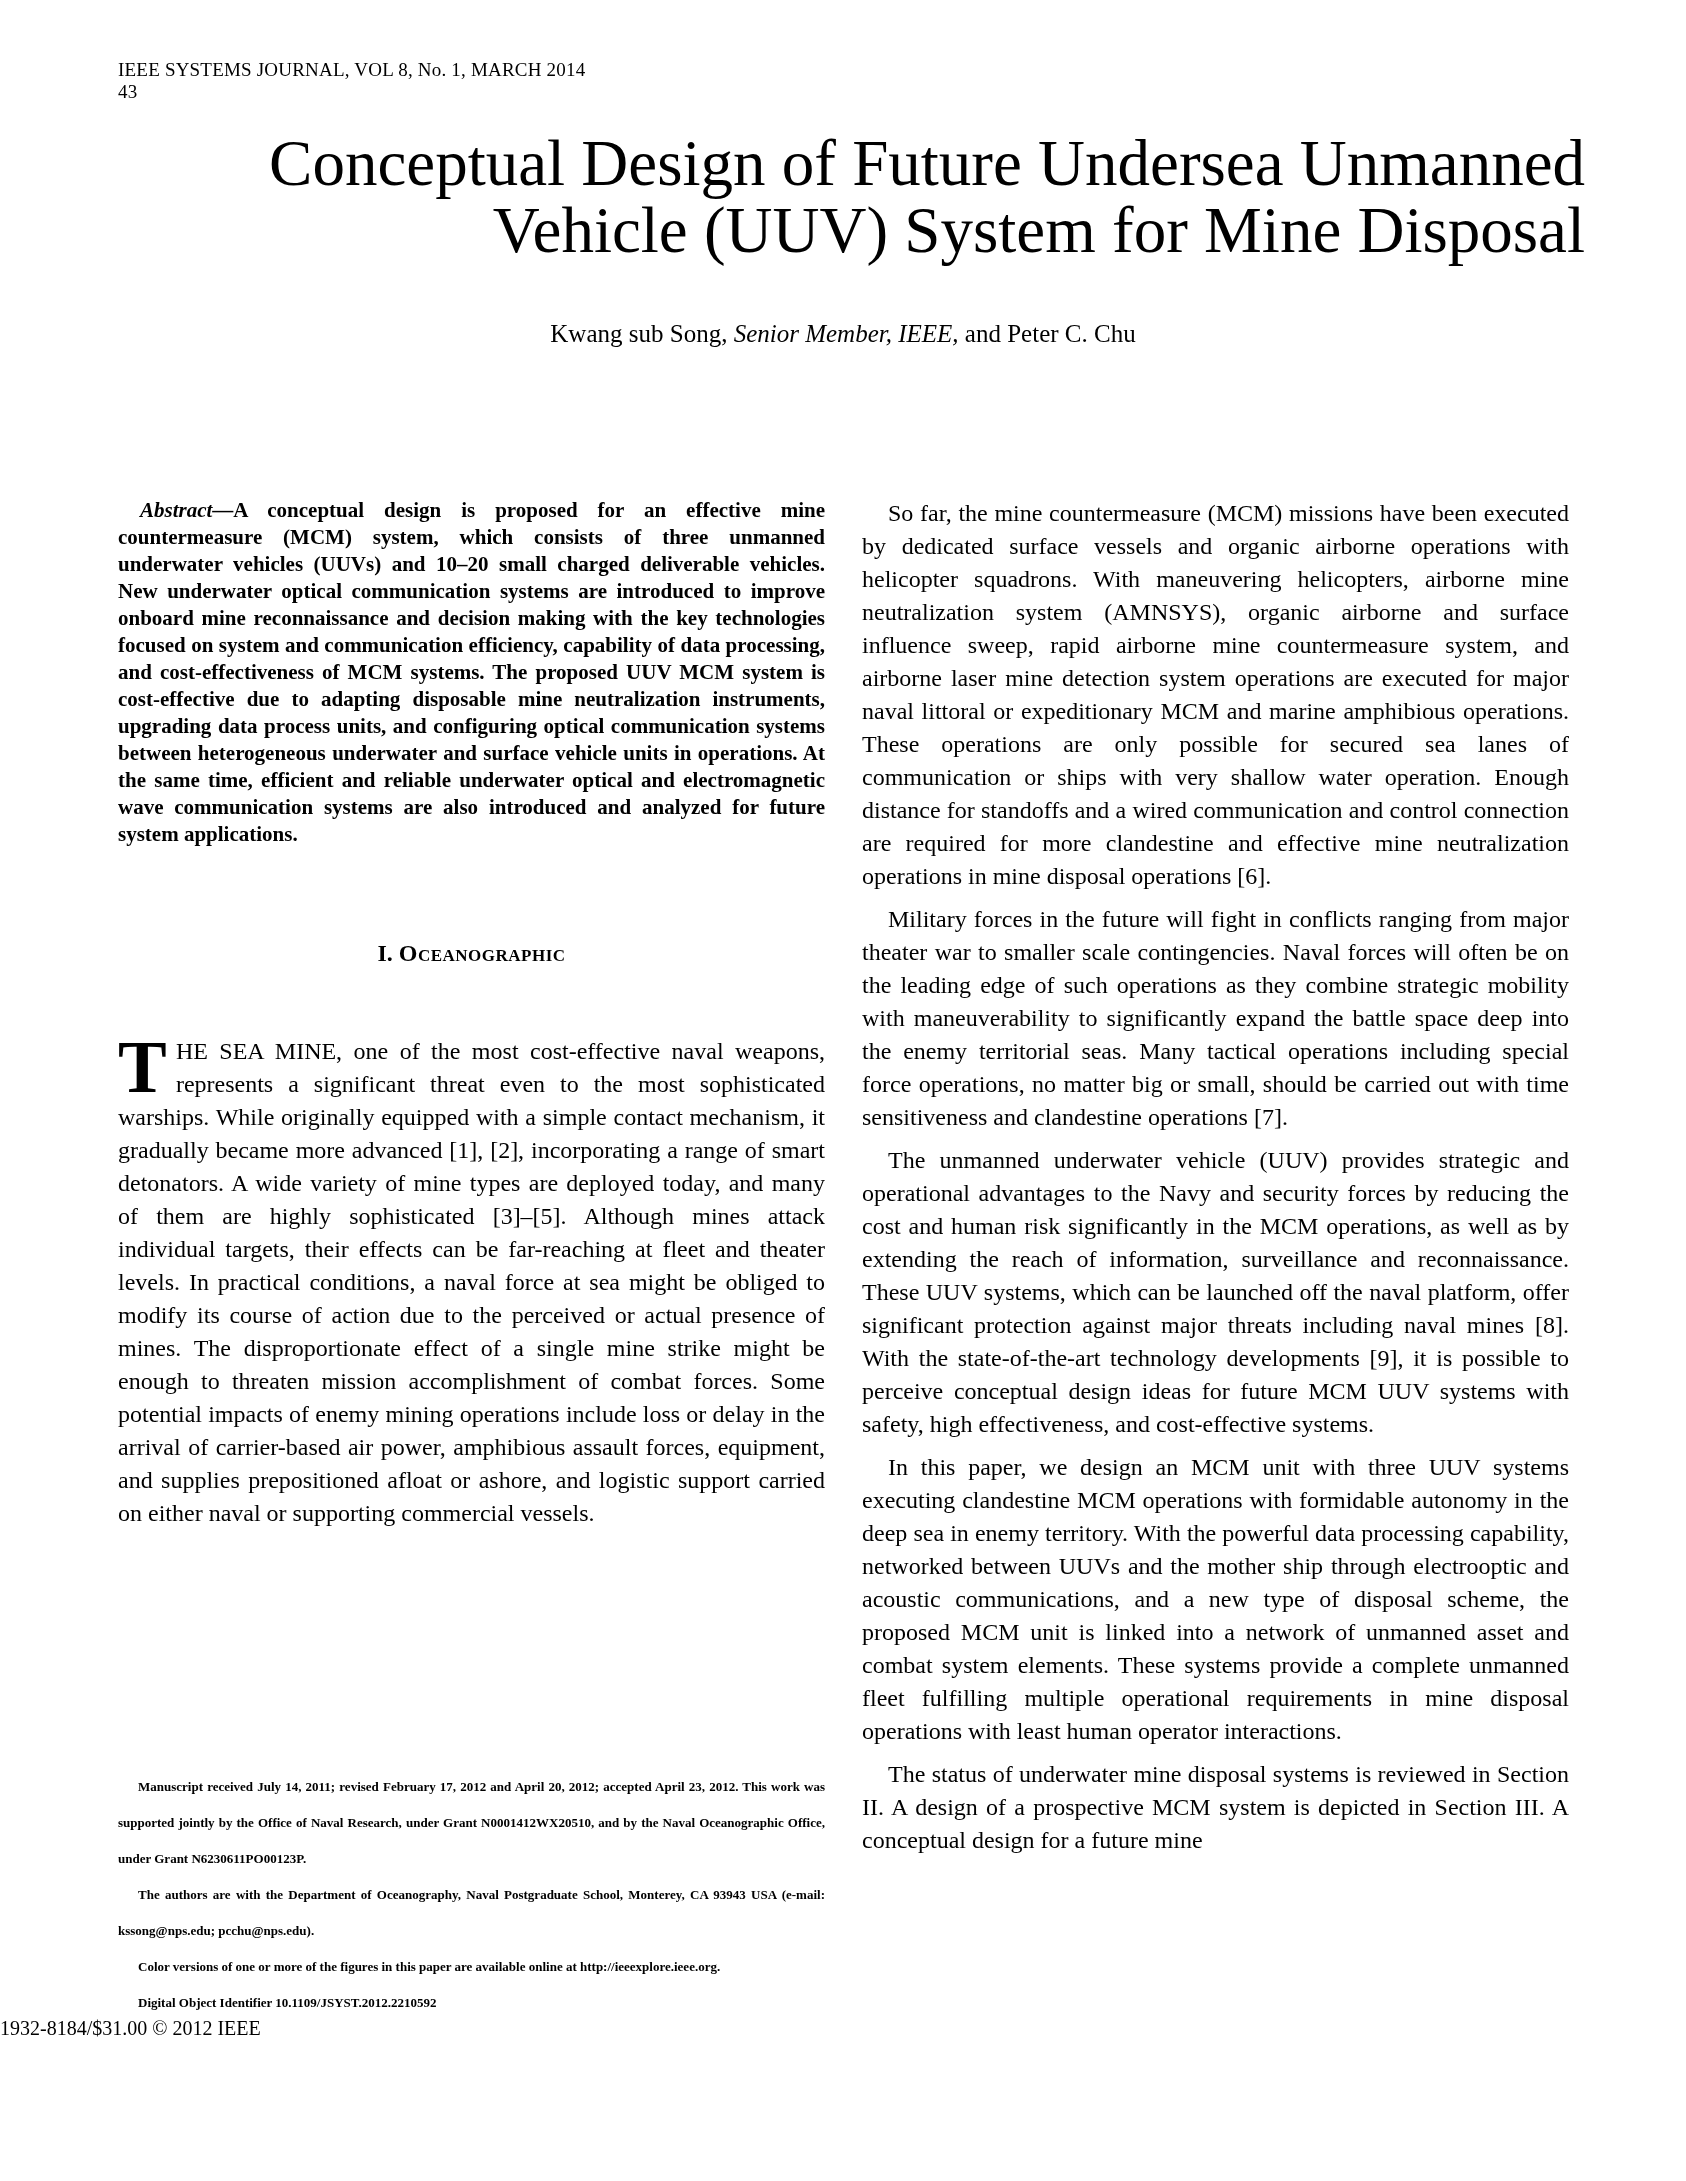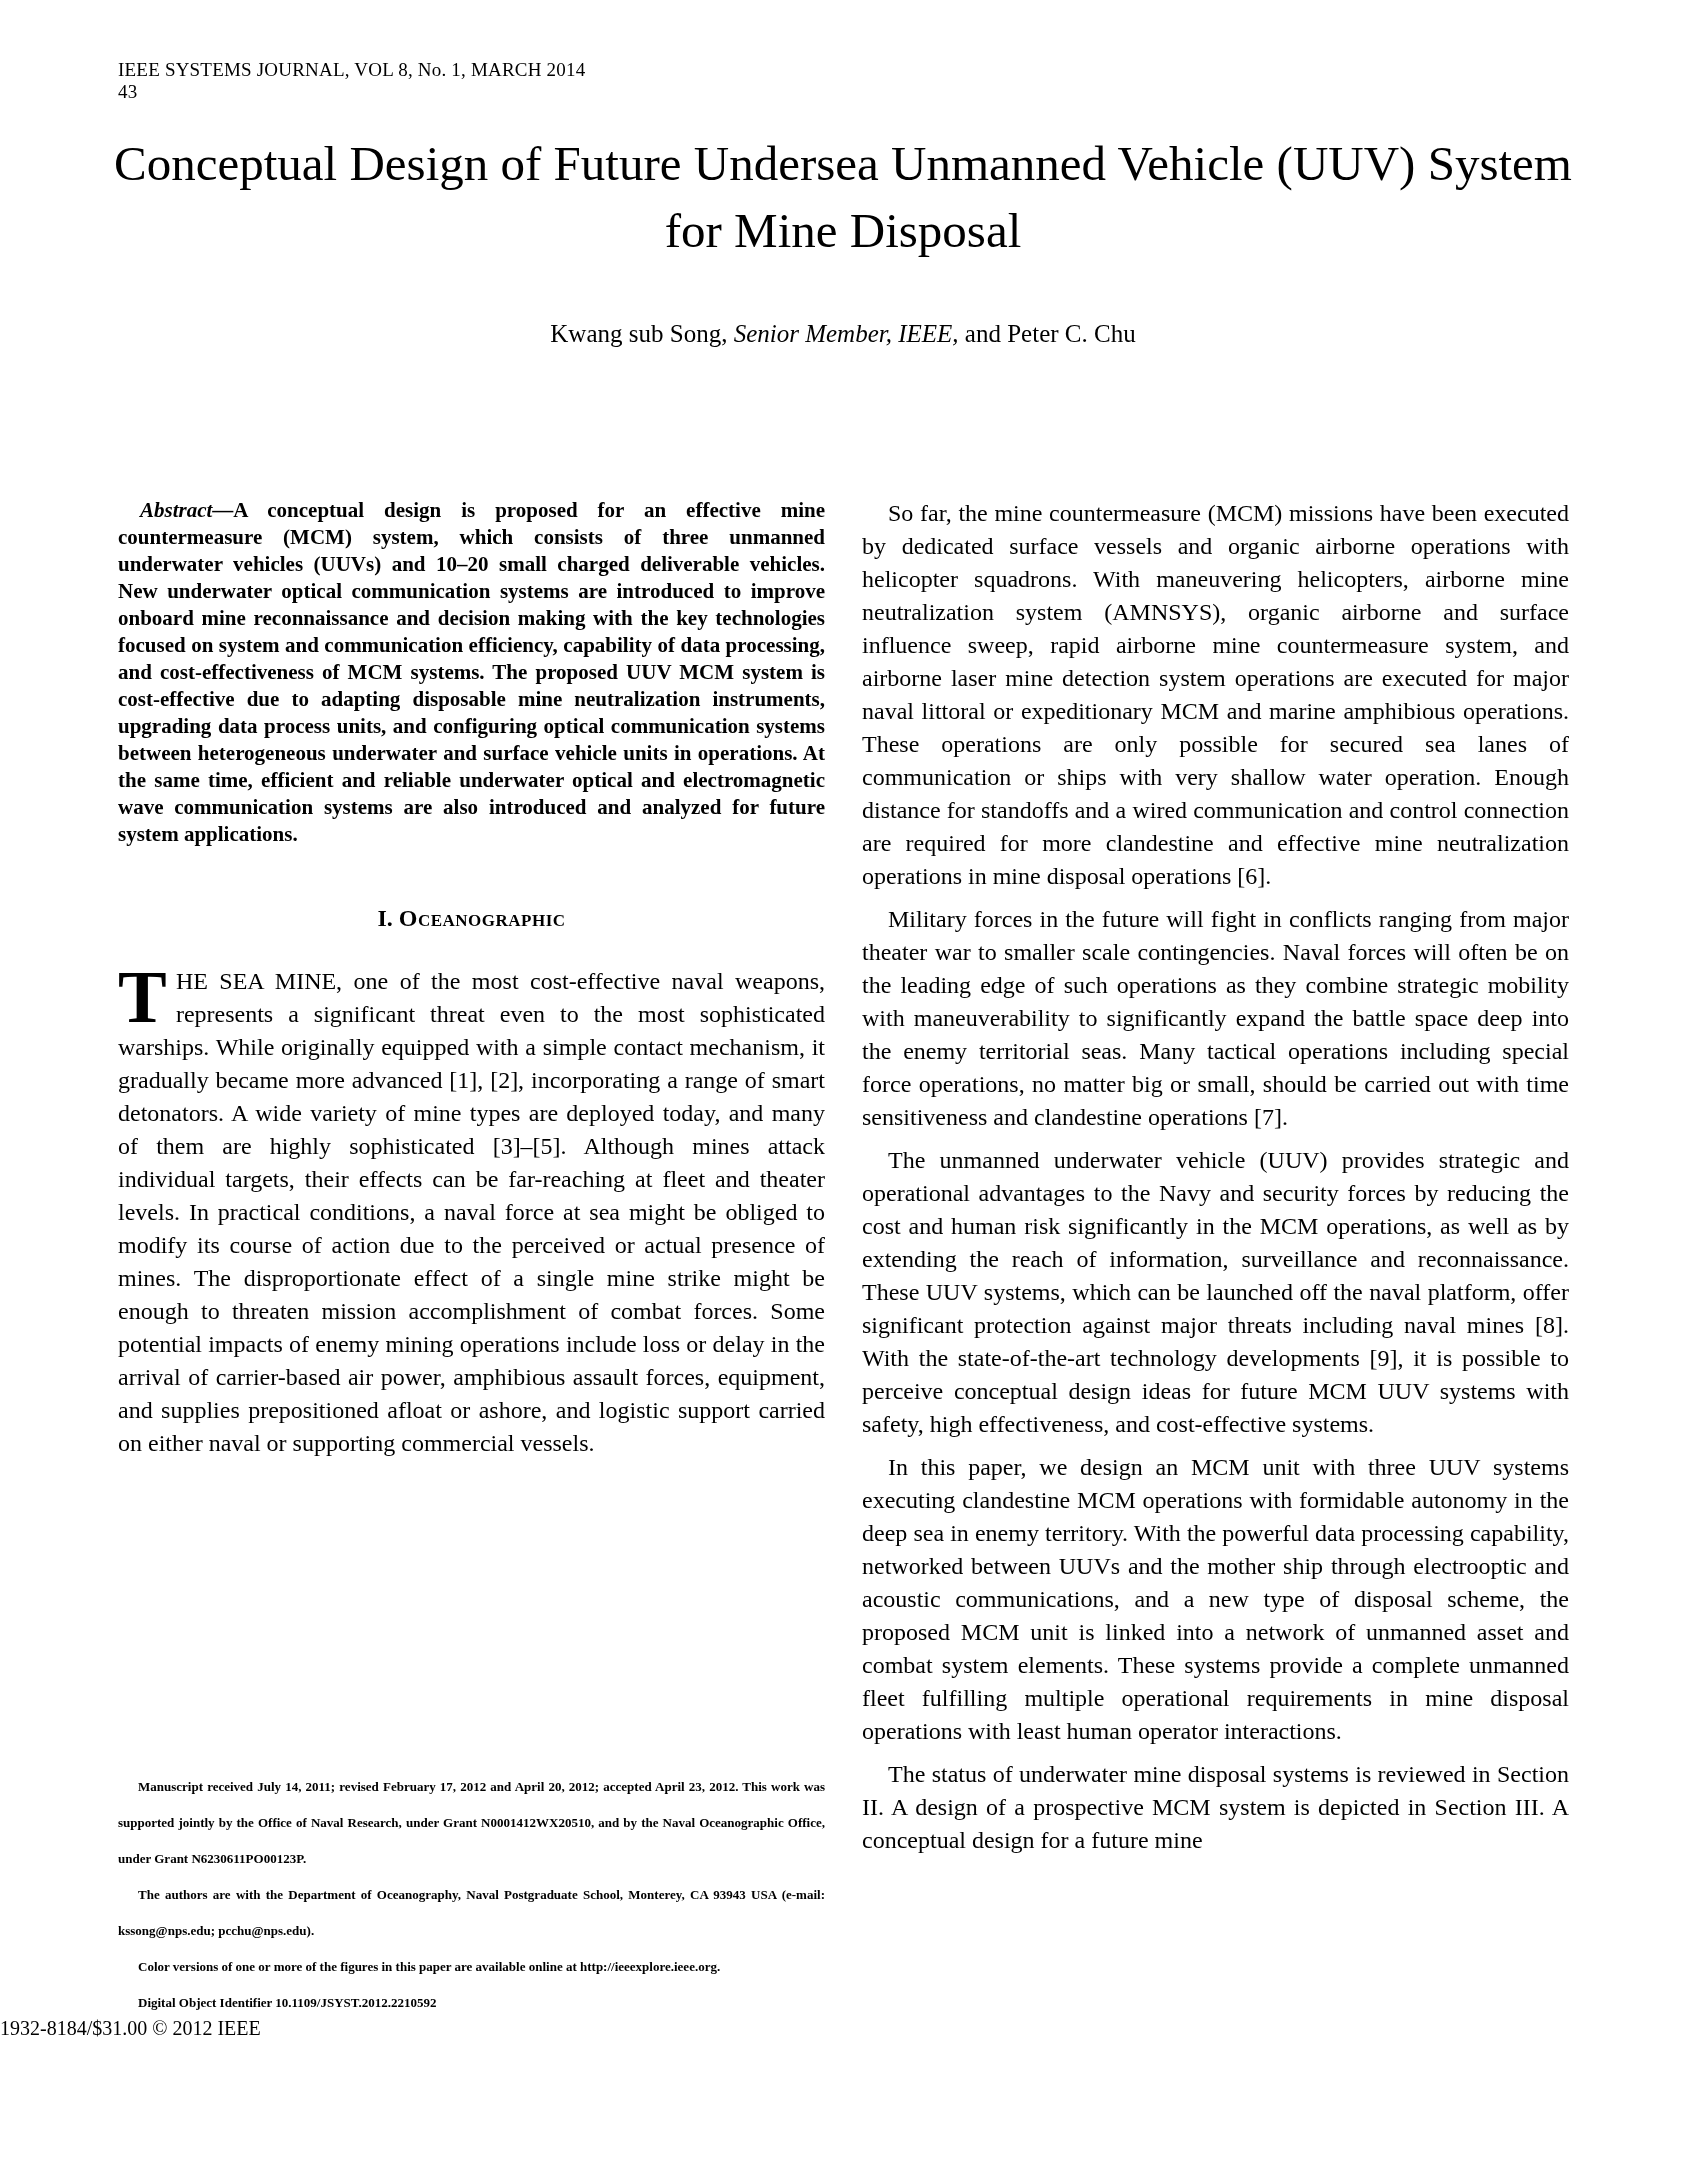--- a/index.html
+++ b/index.html
@@ -24,22 +24,22 @@
     font-size: 19px;
     letter-spacing: 0.2px;
     flex-direction: column;
   }
   .running-header .journal { font-variant: normal; }
   .paper-title {
     position: absolute;
     top: 130px;
     left: 101px;
     right: 101px;
-    text-align: center;
-    font-size: 49px;
+    text-align: right;
+    font-size: 65px;
     line-height: 67px;
     font-weight: normal;
   }
   .authors {
     position: absolute;
     top: 320px;
     left: 118px;
     right: 118px;
     text-align: center;
     font-size: 25px;
@@ -54,20 +54,21 @@
     display: flex;
     gap: 37px;
   }
   .col {
     width: 707px;
     text-align: justify;
   }
   .col-left {
     display: flex;
     flex-direction: column;
+    gap: 35px;
   }
   .abstract-para, .index-para {
     font-weight: bold;
     font-size: 21px;
     line-height: 27px;
     text-indent: 22px;
   }
   .index-para { margin-top: 27.5px; }
   .abstract-para .lbl, .index-para .lbl { font-style: italic; }
   .section-heading {

